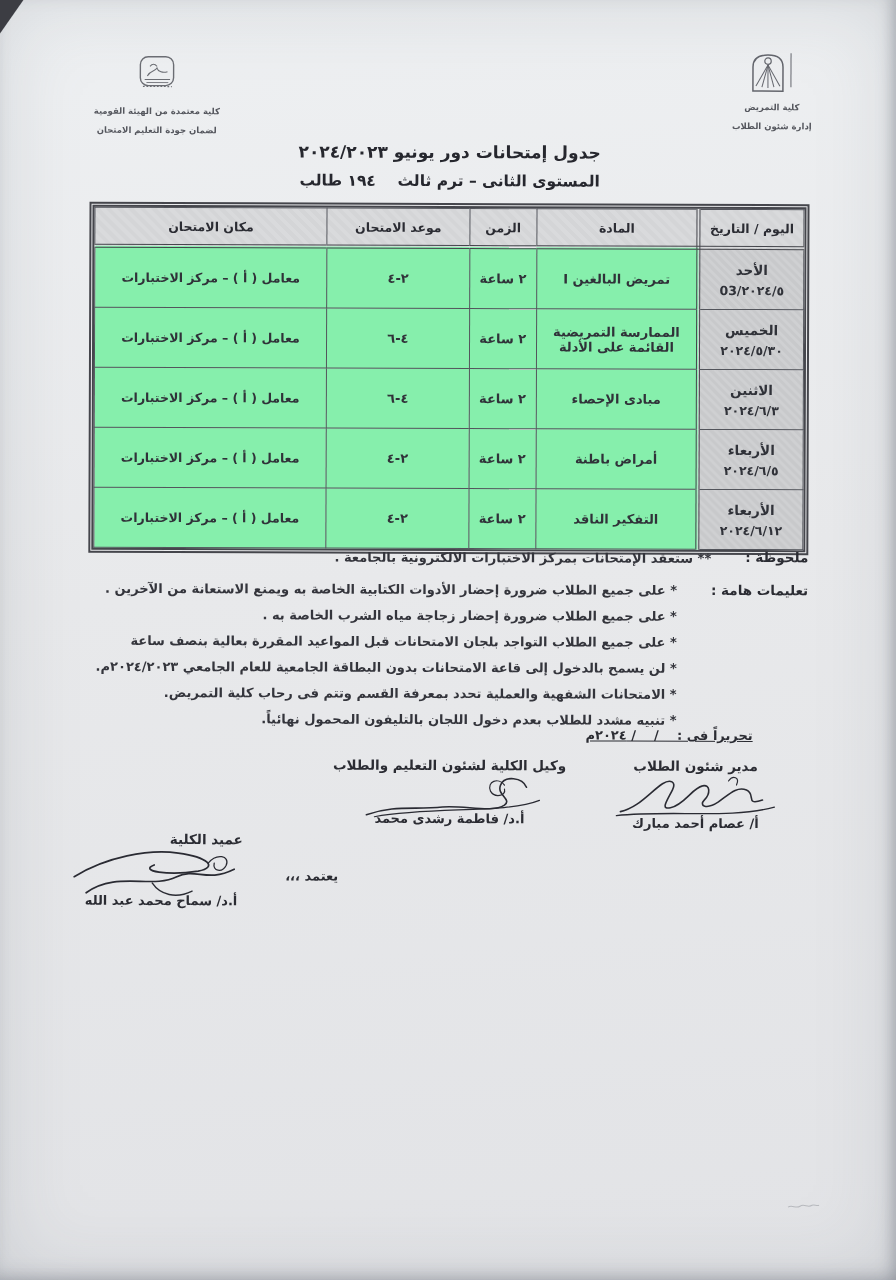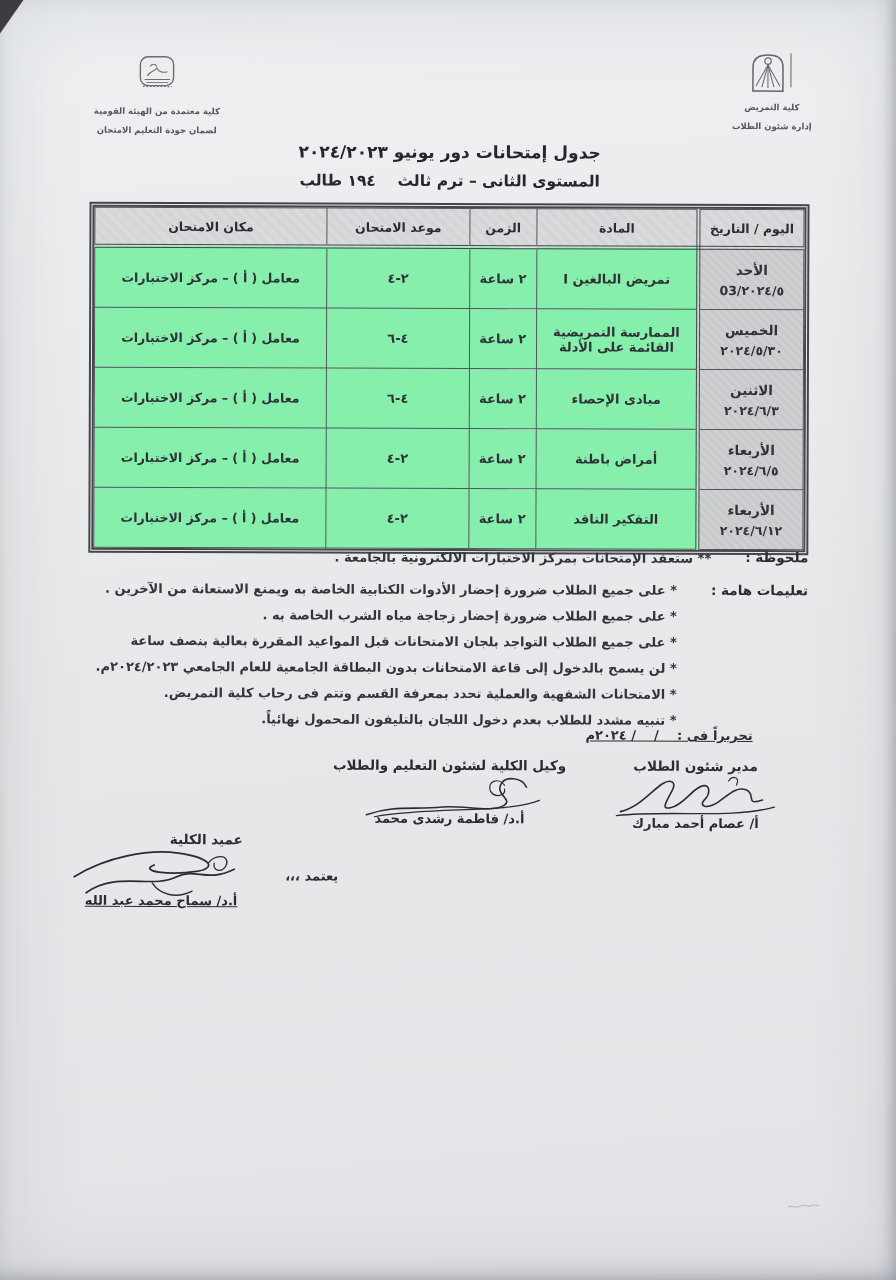--- a/index.html
+++ b/index.html
@@ -55,21 +55,21 @@
     text-decoration:underline;color:#2b2c33;}
   .sigblock{position:absolute;text-align:center;}
   .sig-right{top:757px;right:90px;width:220px;}
   .sig-mid{top:757px;right:316px;width:260px;}
   .sig-title{font-size:13.5px;font-weight:700;color:#2b2c33;}
   .sig-name{font-size:13px;font-weight:700;color:#2b2c33;margin-top:-6px;}
   .sig-svg{display:block;margin:-2px auto -8px;}
   .approve{position:absolute;top:838px;left:286px;font-size:13px;font-weight:700;color:#2b2c33;margin-top:31px;}
   .sig-dean{top:832px;left:42px;width:240px;}
   .dean-title{transform:translateX(45px);}
-  .sig-dean .sig-name{margin-top:-10px;text-decoration:underline;}
+  .sig-dean .sig-name{margin-top:-10px;}
   .footer-mark{position:absolute;left:788px;top:1200px;opacity:.45;}
 </style>
 </head>
 <body>
 
 <div class="paper">
   <div class="corner-fold"></div>
 
   <div class="content">
 

